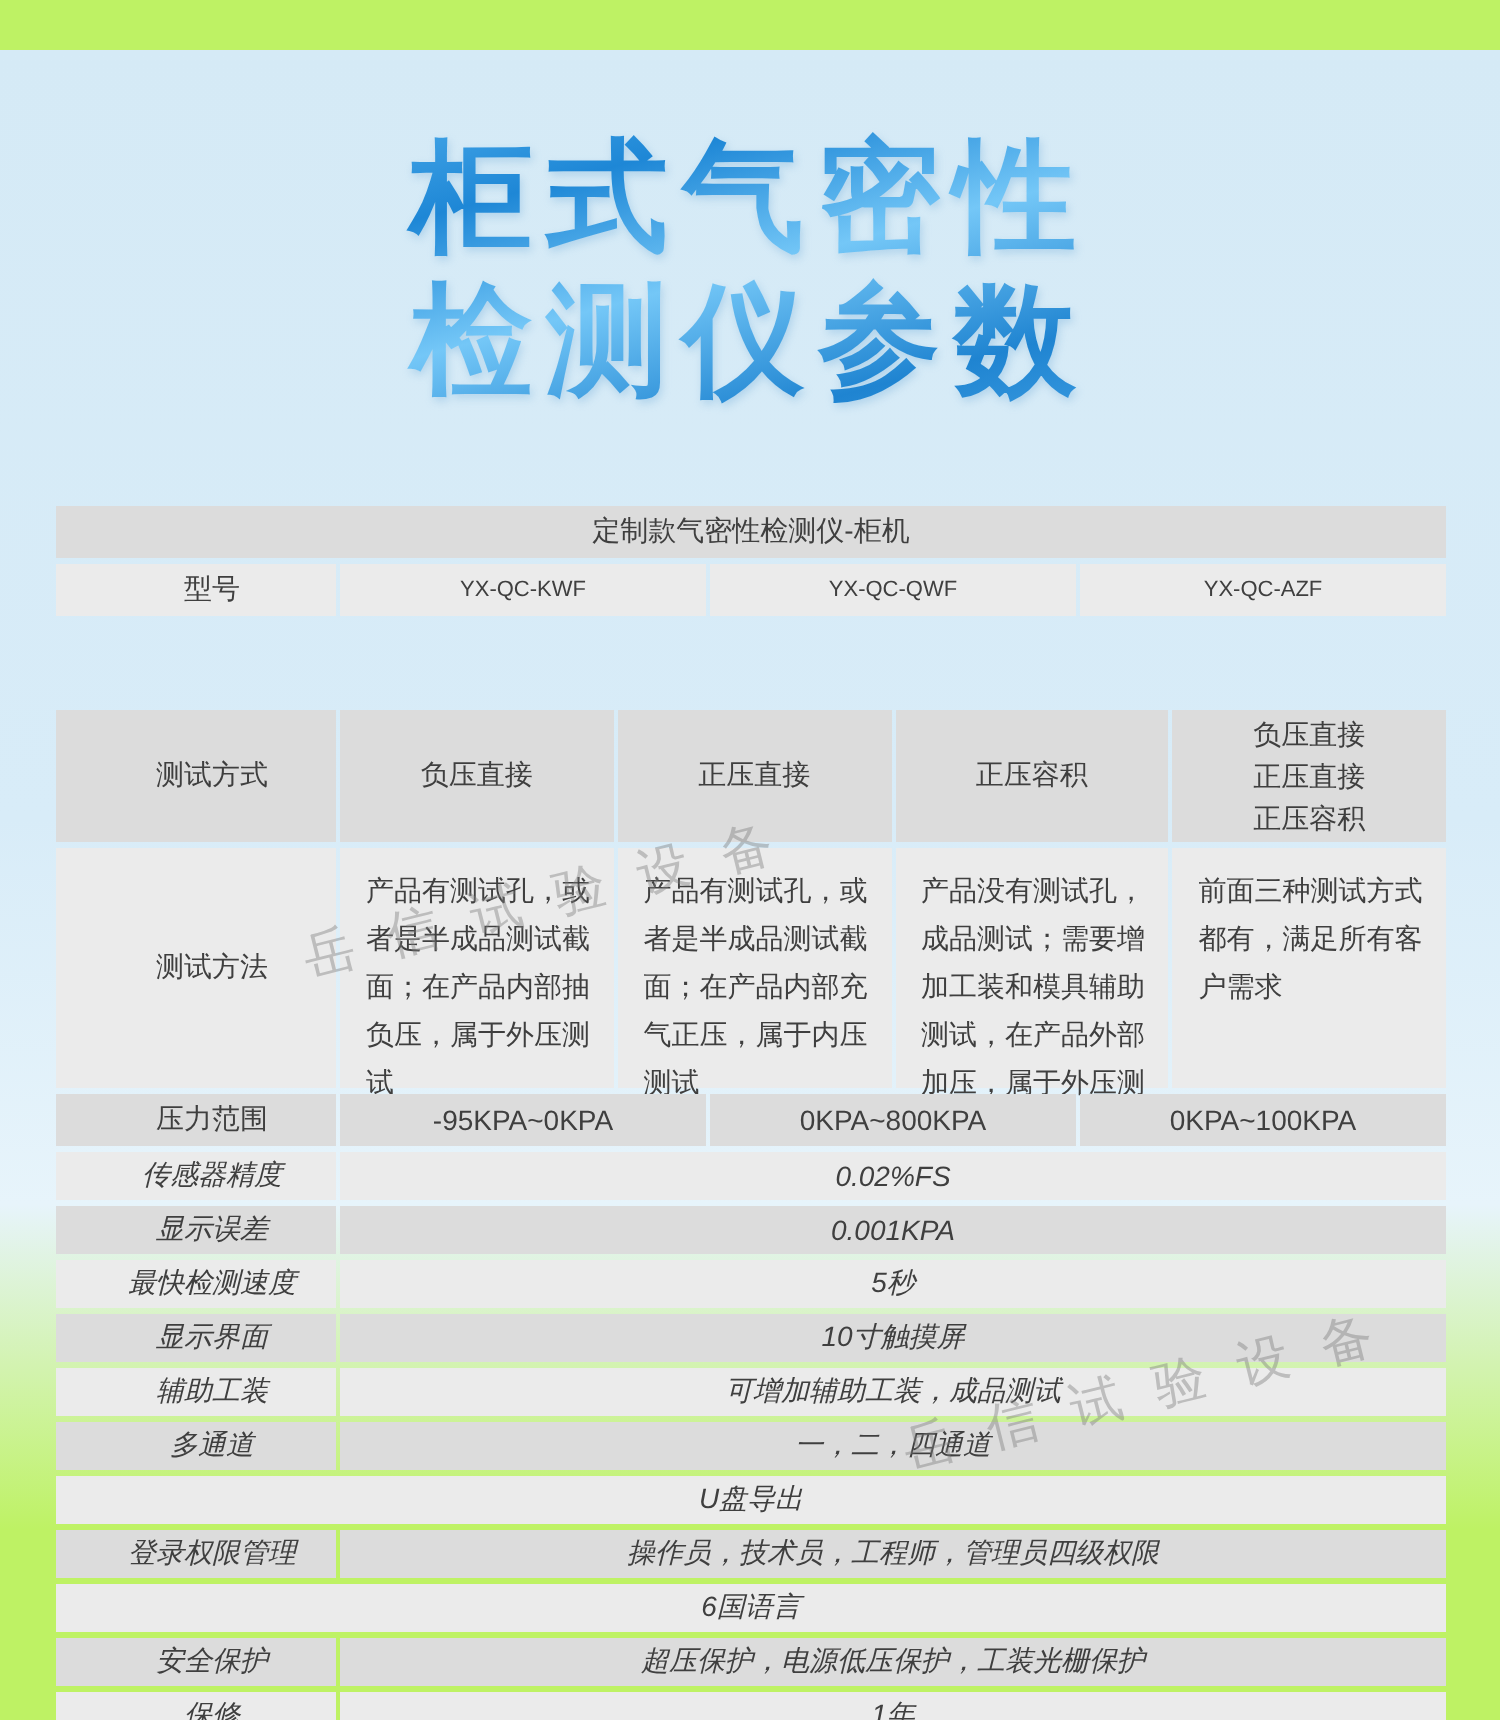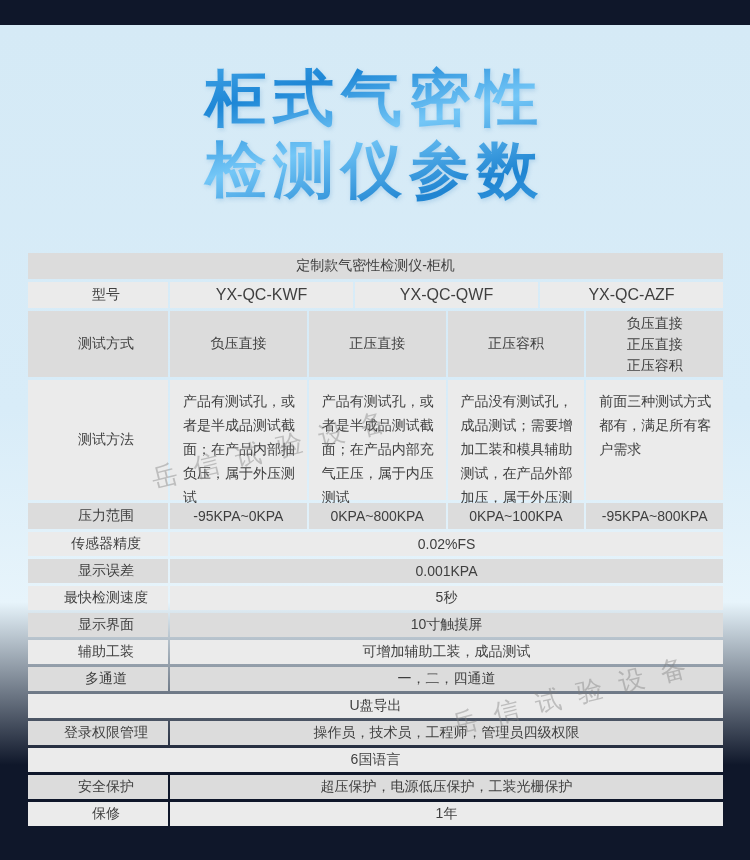--- a/index.html
+++ b/index.html
@@ -1,17 +1,17 @@
 <!DOCTYPE html>
 <html><head>
 <meta charset="utf-8">
 <style>
   html,body{margin:0;padding:0;}
   body{font-family:"Liberation Sans","DejaVu Sans",sans-serif;background:#fff;}
-  .page{position:relative;width:750px;height:860px;margin:0 auto;background:#0f172a;overflow:hidden;}
+  .page{position:relative;width:750px;height:860px;margin:0 auto;background:#bef264;overflow:hidden;}
 
   
   .bg-blue{position:absolute;left:0;top:25px;width:750px;height:740px;
     background:linear-gradient(180deg,#d5eaf6 0%,#d8ecf8 52%,#e7f4fb 78%,rgba(232,245,251,0) 100%);}
 
   
   .title{position:absolute;left:0;top:62px;width:750px;text-align:center;
     font-size:61px;font-weight:900;line-height:72px;letter-spacing:7px;
     color:#2191e2;filter:drop-shadow(1px 2px 2px rgba(110,170,215,.35));}
   @supports ((-webkit-background-clip:text) or (background-clip:text)){
@@ -23,27 +23,27 @@
   
   .spec-table{position:absolute;left:28px;top:253px;width:695px;}
   .row{display:flex;gap:2px;margin-bottom:3px;}
   .cell{display:flex;align-items:center;justify-content:center;text-align:right;
     font-size:14px;color:#3f3f3f;box-sizing:border-box;}
   .dark .cell{background:#dcdcdc;}
   .light .cell{background:#ebebeb;}
   .c-label{width:140px;flex:0 0 140px;padding-left:16px;}
   .c-val{flex:1 1 0;}
   .h26 .cell{height:26px;}
-  .h24 .cell{height:24px;}
-  .row-mode .cell{height:66px;}
+  .h24 .cell{height:24px;font-style:italic;}
+  .row-mode .cell{height:66px;margin-top:44px;}
   .row-mode .pre{white-space:pre-line;line-height:21px;}
   .row-method .cell{height:120px;}
   .row-method .c-val{align-items:flex-start;justify-content:flex-start;text-align:left;
     padding:9px 11px 0 13px;line-height:24px;}
-  .model .c-val{font-size:16px;}
+  .model .c-val{font-size:11px;}
 
   
   .wm{position:absolute;color:#7e7e7e;opacity:.42;font-size:26px;letter-spacing:17px;
     white-space:nowrap;transform:rotate(-14deg);transform-origin:left center;pointer-events:none;}
   .wm1{left:152px;top:462px;}
   .wm2{left:452px;top:708px;}
 </style>
 </head>
 <body>
 
@@ -84,21 +84,20 @@
       <div class="cell c-val">产品有测试孔，或者是半成品测试截面；在产品内部充气正压，属于内压测试</div>
       <div class="cell c-val">产品没有测试孔，成品测试；需要增加工装和模具辅助测试，在产品外部加压，属于外压测试</div>
       <div class="cell c-val">前面三种测试方式都有，满足所有客户需求</div>
     </div>
 
     <div class="row dark h26">
       <div class="cell c-label">压力范围</div>
       <div class="cell c-val">-95KPA~0KPA</div>
       <div class="cell c-val">0KPA~800KPA</div>
       <div class="cell c-val">0KPA~100KPA</div>
-      <div class="cell c-val">-95KPA~800KPA</div>
     </div>
 
     <div class="row light h24">
       <div class="cell c-label">传感器精度</div>
       <div class="cell c-val">0.02%FS</div>
     </div>
     <div class="row dark h24">
       <div class="cell c-label">显示误差</div>
       <div class="cell c-val">0.001KPA</div>
     </div>

